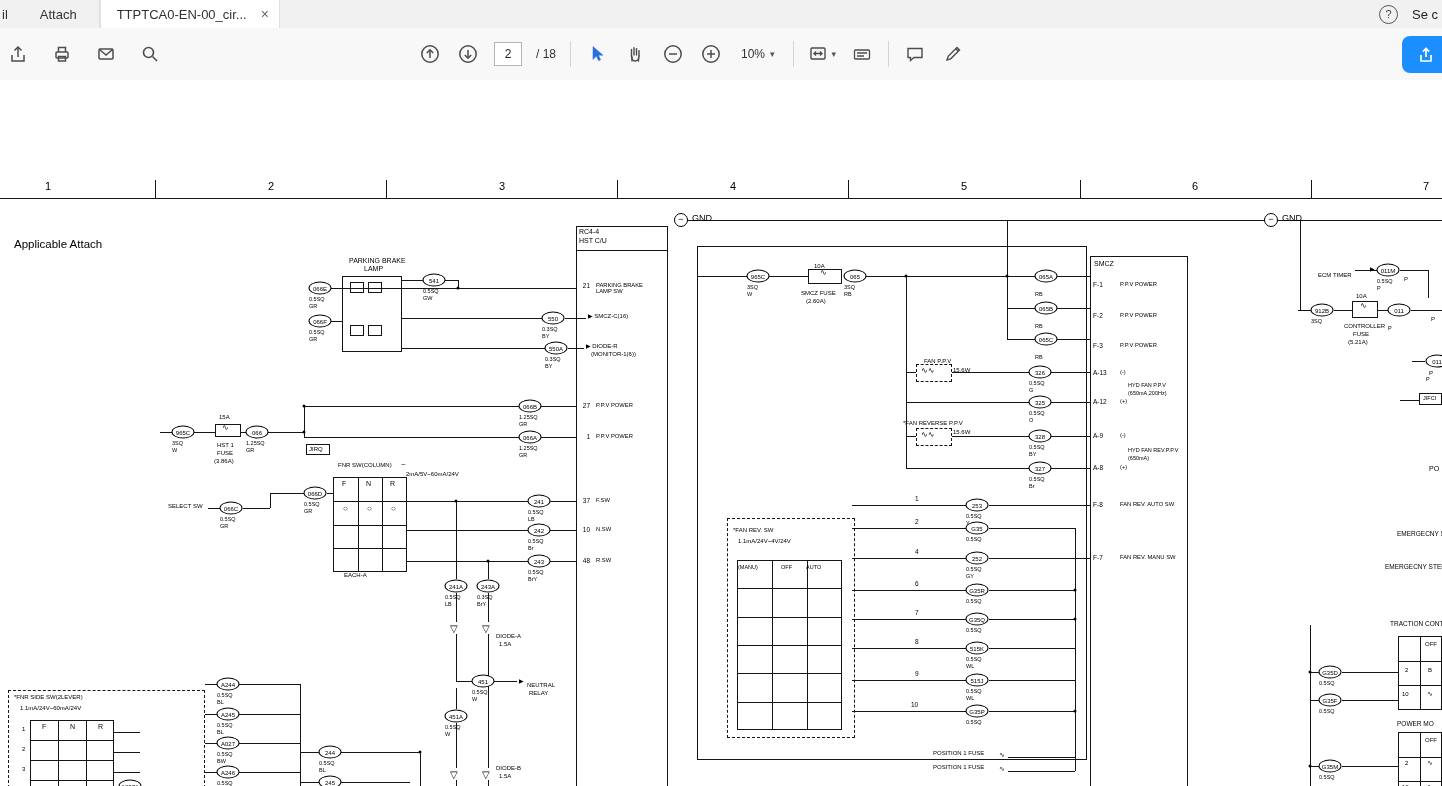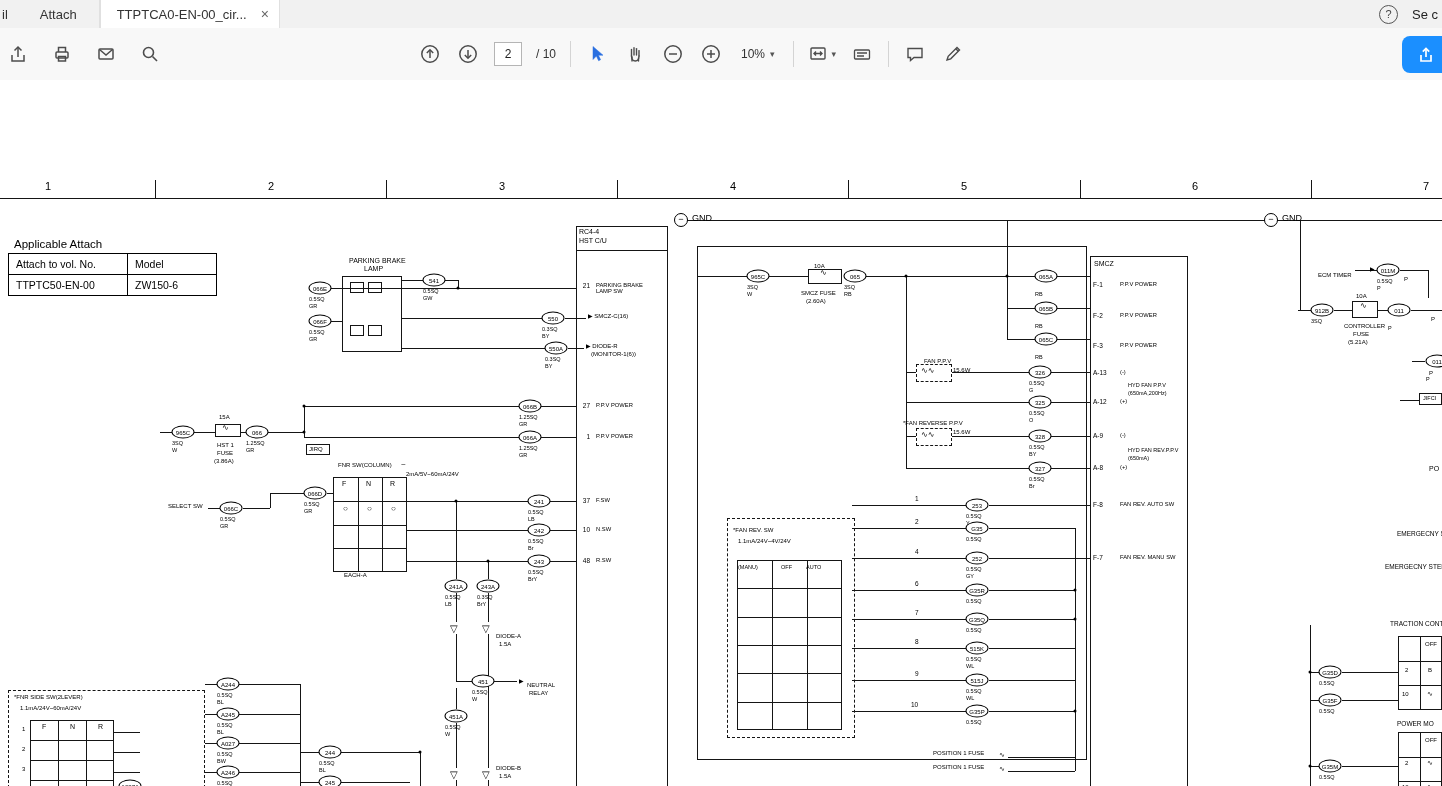--- a/index.html
+++ b/index.html
@@ -112,21 +112,21 @@
           </svg>
       </span>
       <span class="tbtn">
         <svg class="ticon" width="22" height="22" viewBox="0 0 22 22" fill="none" stroke="#4c4c4c" stroke-width="1.5">
             <circle cx="11" cy="11" r="8.2"></circle>
             <path d="M11 7v8"></path>
             <path d="m7.8 12 3.2 3.2L14.2 12"></path>
           </svg>
       </span>
       <input class="pageinput" value="2" style="">
-      <span class="pagetotal">/ 10</span>
+      <span class="pagetotal">/ 18</span>
       <span class="tsep"></span>
       <span class="tbtn">
         <svg class="ticon" width="20" height="20" viewBox="0 0 20 20">
             <path d="M6 2.5v13l3.4-3.4 2.2 4.6 2-1-2.2-4.5H16z" fill="#2a6fe0" stroke="#2a6fe0" stroke-width="0.5"></path>
           </svg>
       </span>
       <span class="tbtn">
         <svg class="ticon" width="20" height="20" viewBox="0 0 20 20" fill="none" stroke="#4c4c4c" stroke-width="1.4" stroke-linecap="round">
             <path d="M7 17v-4"></path>
             <path d="M13.5 17v-3"></path>
@@ -185,32 +185,20 @@
       <svg class="ticon" width="20" height="20" viewBox="0 0 20 20" fill="none" stroke="#ffffff" stroke-width="1.7">
           <path d="M5 10v6h10v-6"></path>
           <path d="M10 12V3.5"></path>
           <path d="M6.8 6.7 10 3.5l3.2 3.2"></path>
         </svg>
     </div>
   </div>
 
   <div id="page">
     <div class="appm">Applicable Attach</div>
-    <table class="apptab">
-      <tbody>
-          <tr>
-        <td class="c1">Attach to vol. No.</td>
-        <td class="c2">Model</td>
-      </tr>
-      <tr>
-        <td class="c1">TTPTC50-EN-00</td>
-        <td class="c2">ZW150-6</td>
-      </tr>
-    </tbody>
-      </table>
 
   <div class="wire" style="left: 0px; top: 118px; width: 1442px; height: 1px;"></div>
       <div class="wire" style="left: 155px; top: 100px; width: 1px; height: 18px;"></div>
       <div class="wire" style="left: 386px; top: 100px; width: 1px; height: 18px;"></div>
       <div class="wire" style="left: 617px; top: 100px; width: 1px; height: 18px;"></div>
       <div class="wire" style="left: 848px; top: 100px; width: 1px; height: 18px;"></div>
       <div class="wire" style="left: 1080px; top: 100px; width: 1px; height: 18px;"></div>
       <div class="wire" style="left: 1311px; top: 100px; width: 1px; height: 18px;"></div>
       <div class="wire" style="left: 686px; top: 140px; width: 756px; height: 1px;"></div>
       <div class="wire" style="left: 1007px; top: 140px; width: 1px; height: 56px;"></div>

